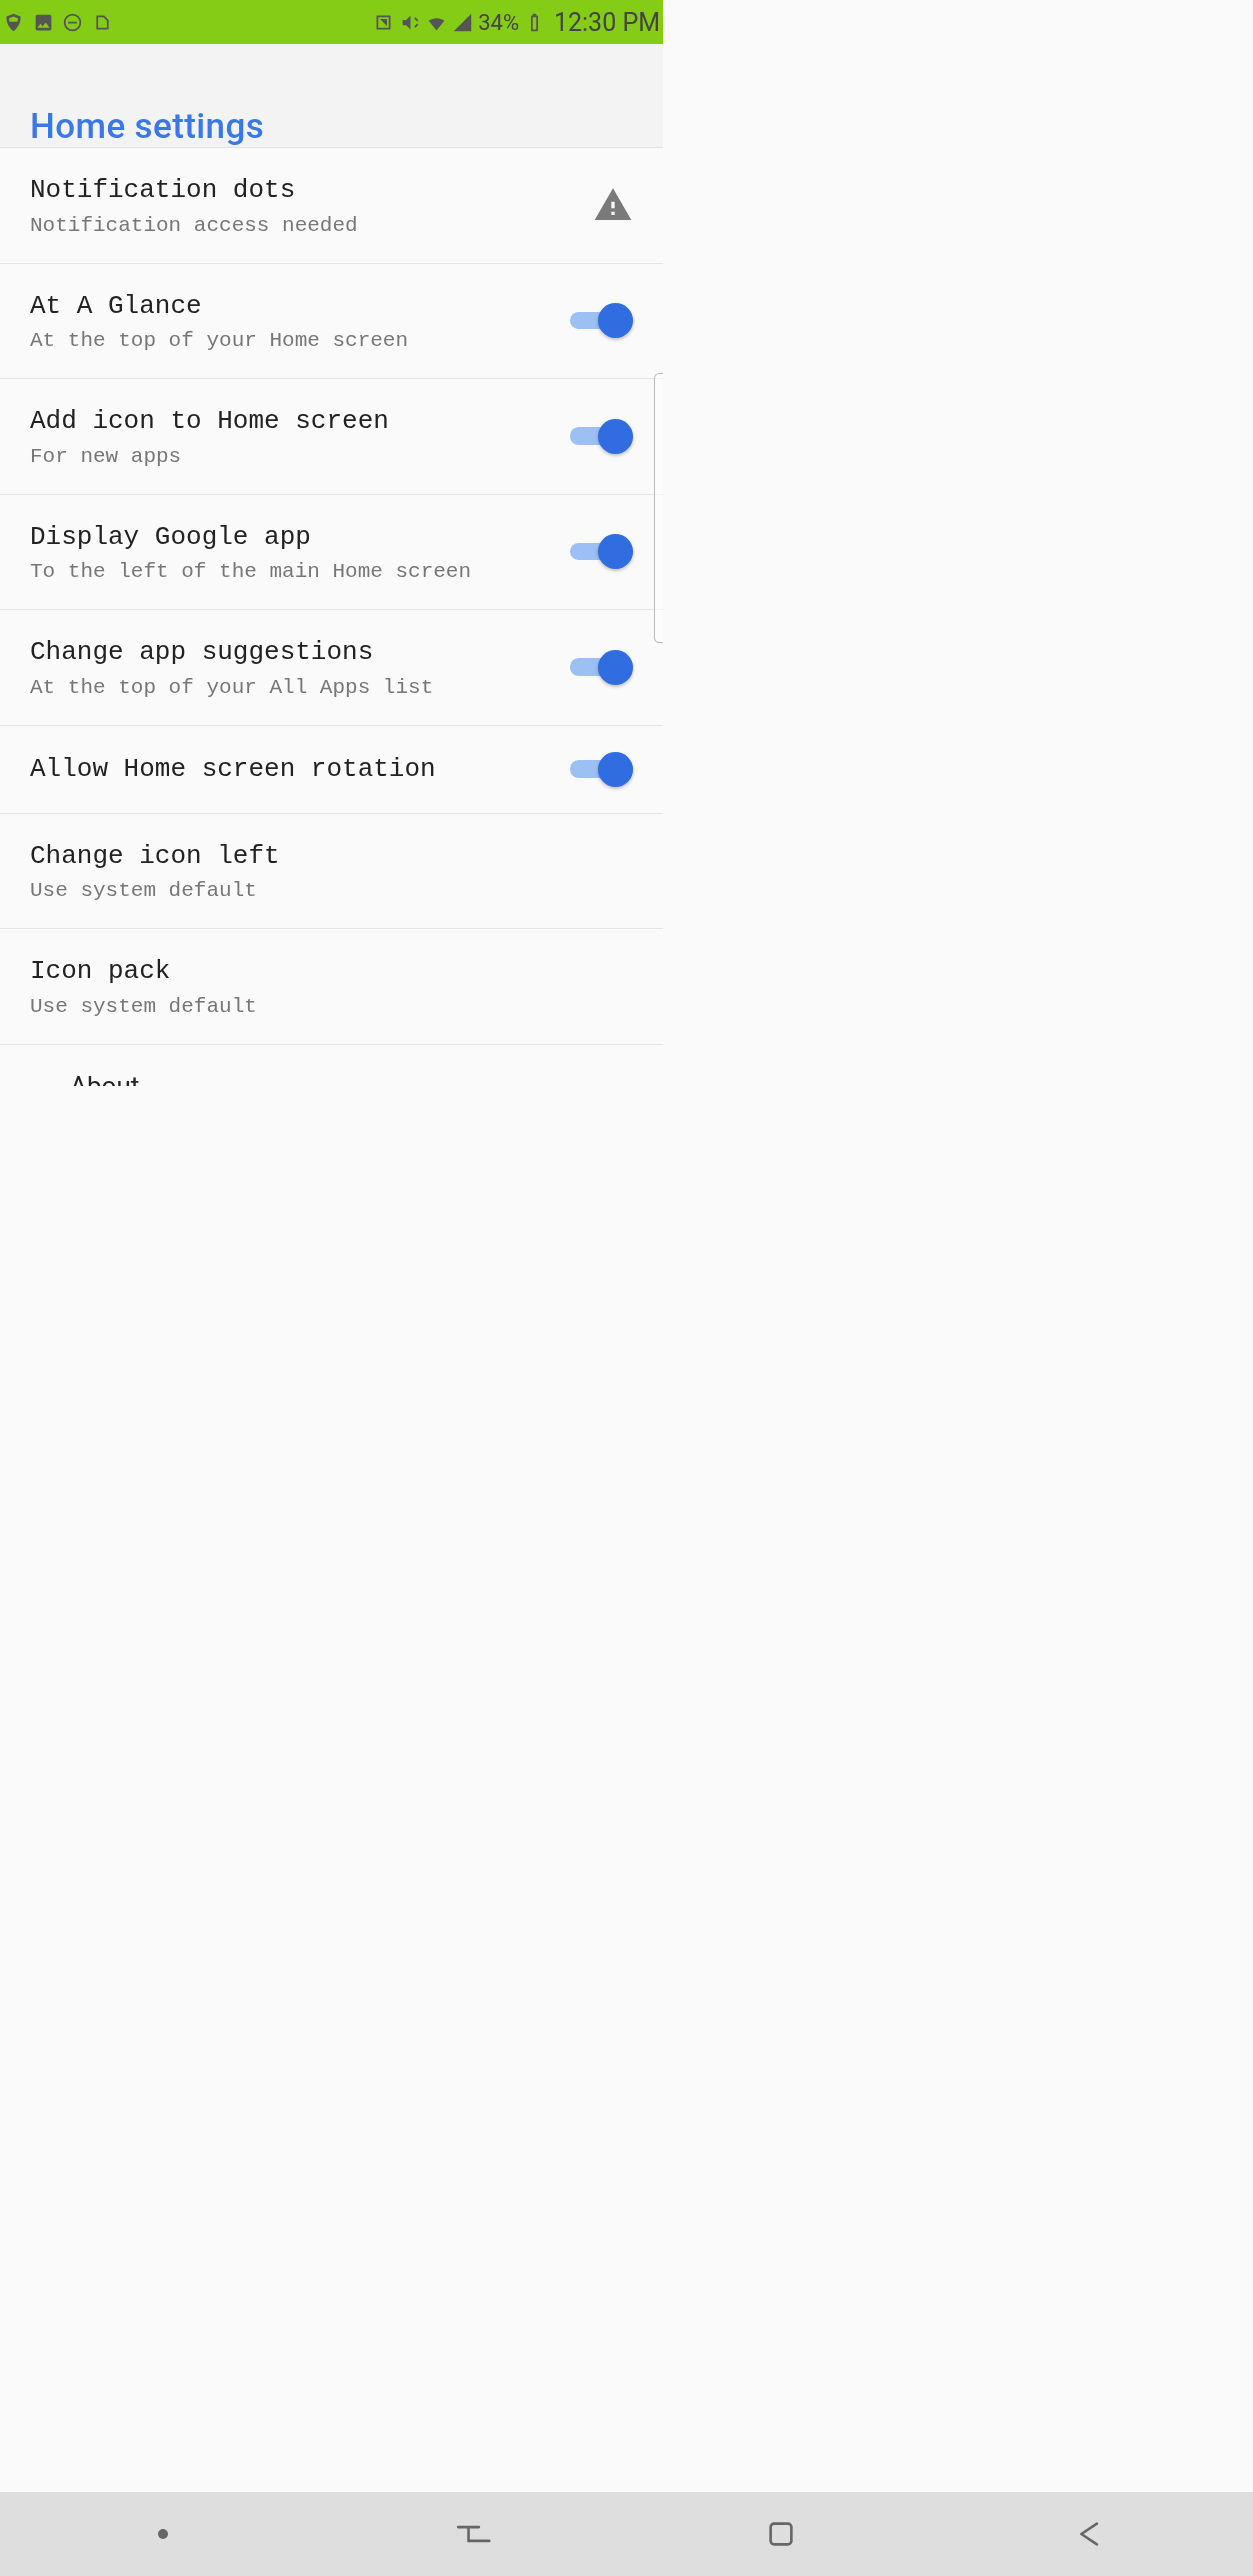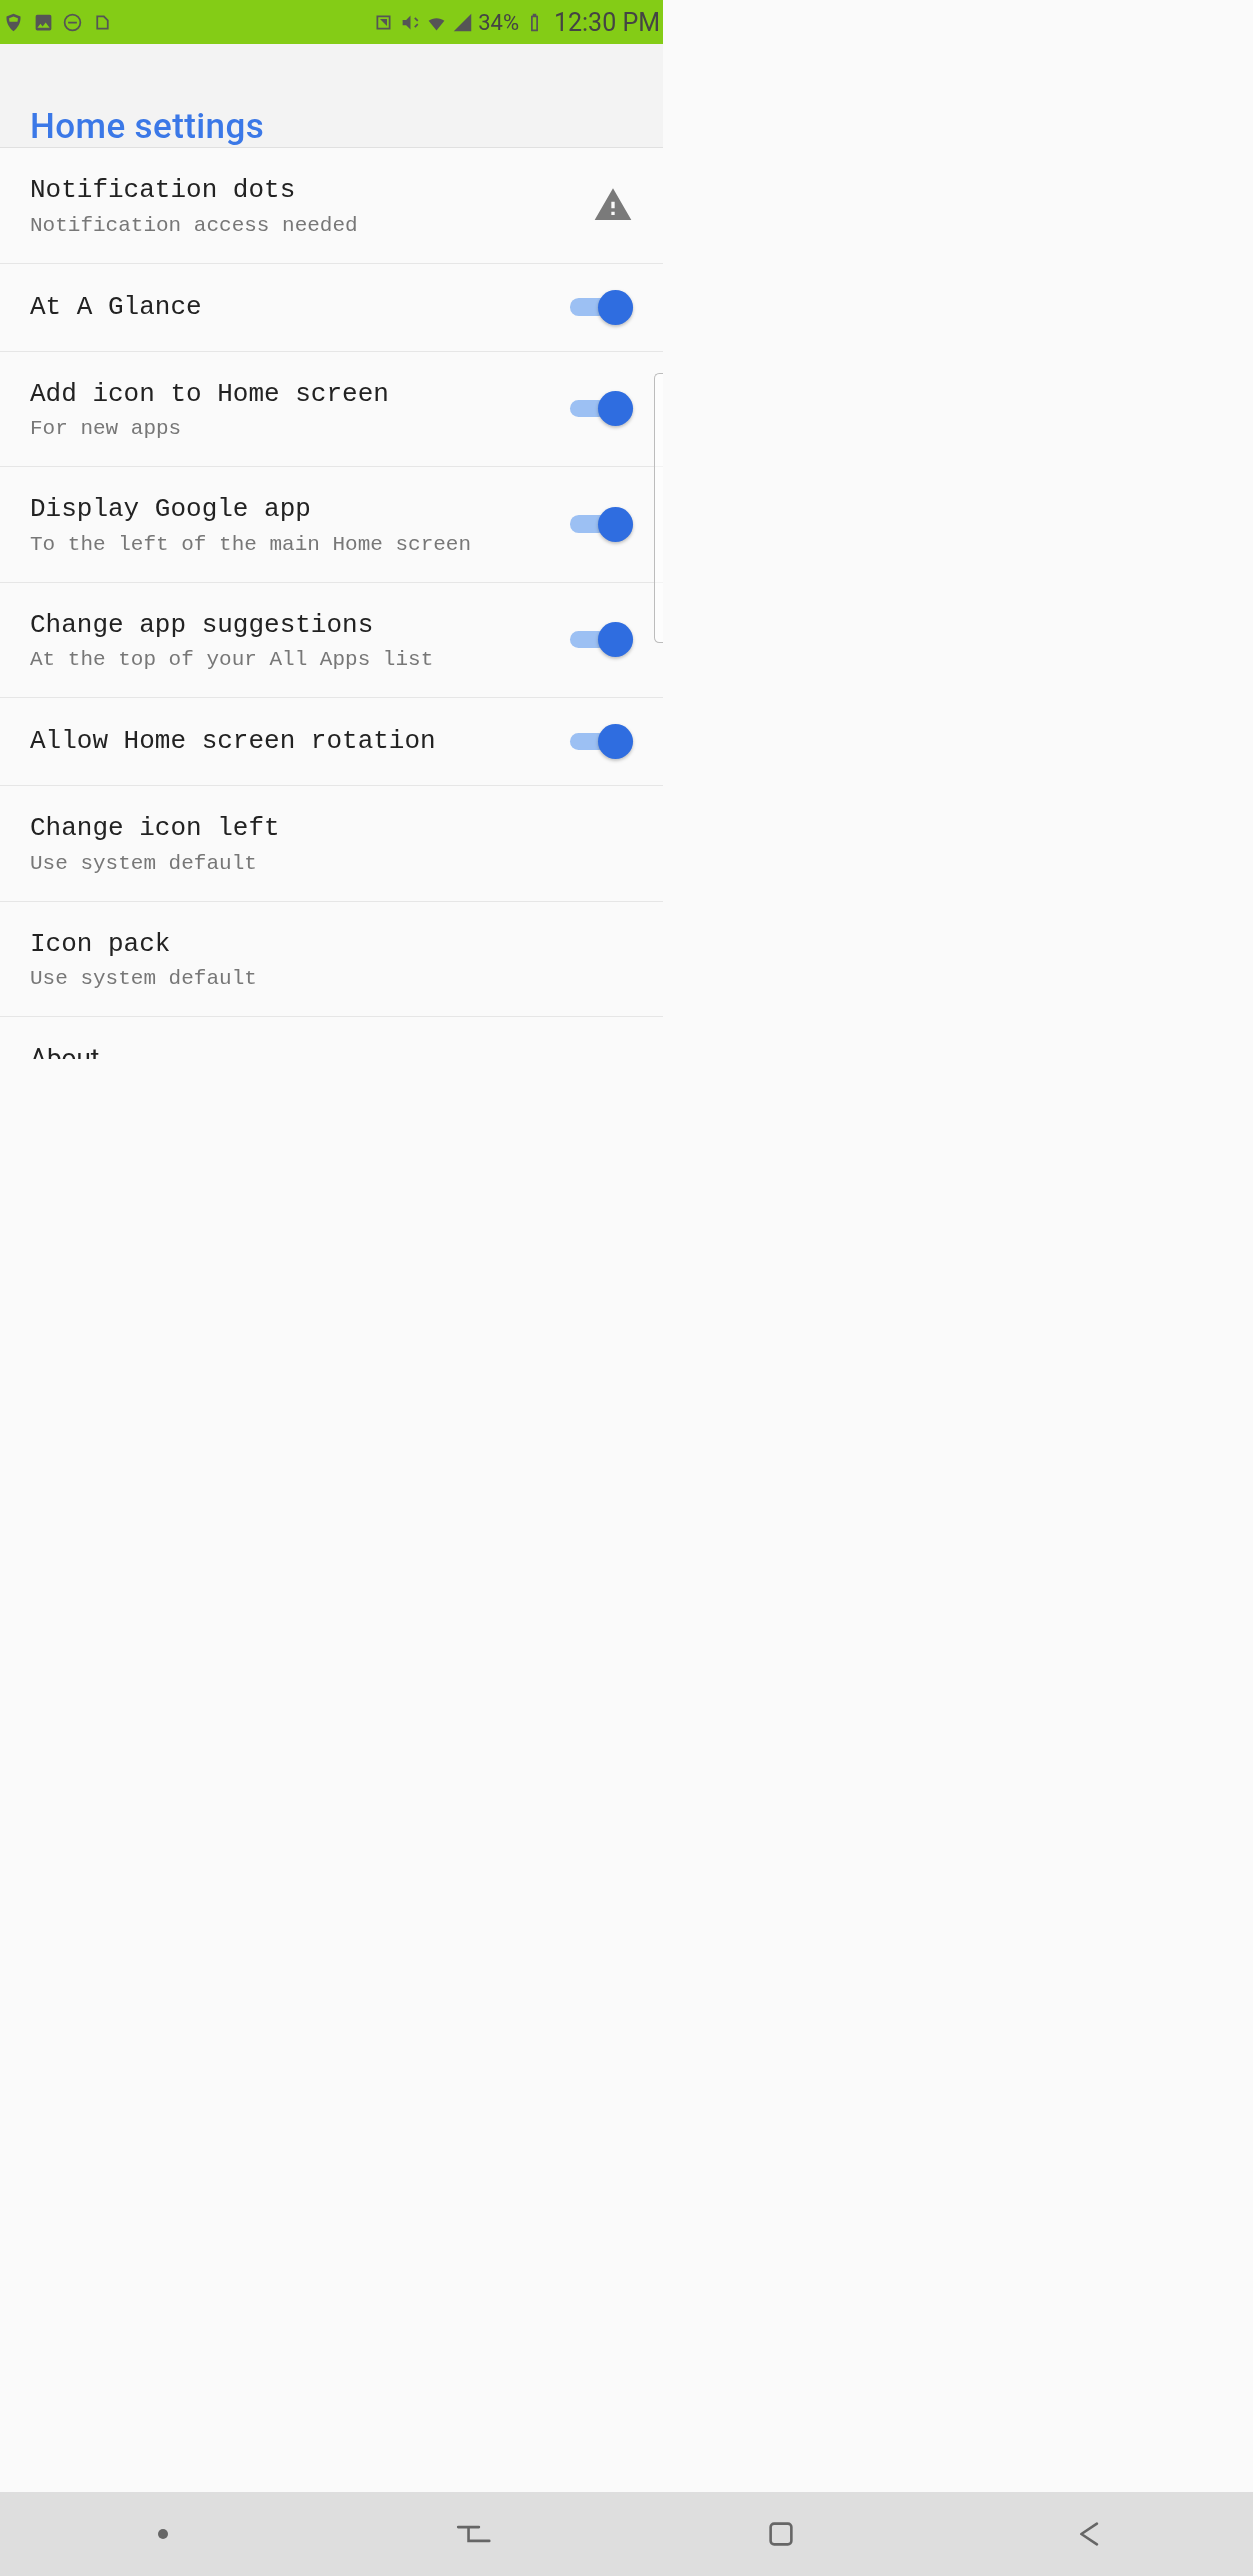--- a/index.html
+++ b/index.html
@@ -16,21 +16,21 @@
     .list { background: #fafafa; }
     .row { display: flex; align-items: center; padding: 26px 30px; border-bottom: 0.9px solid #e6e6e6; background: #fafafa; font-family: Liberation Mono, monospace; }
     .row .texts { flex: 1 1 auto; min-width: 0; }
     .row .title { font-size: 26px; color: #222; line-height: 1.25; }
     .row .sub { font-size: 21px; color: #777; margin-top: 7px; }
     .row .control { flex: 0 0 auto; margin-left: 17.4px; display: flex; align-items: center; }
     .warning-icon svg { width: 40px; height: 40px; fill: #7a7a7a; }
     .switch { width: 63px; height: 35px; position: relative; cursor: pointer; }
     .switch-track { position: absolute; left: 0; right: 0; top: 8.7px; height: 17.4px; border-radius: 8.7px; background: #9cc0f3; }
     .switch-thumb { position: absolute; right: 0; top: 0; width: 35px; height: 35px; border-radius: 50%; background: #2f6de0; box-shadow: 0 1.7px 3.5px rgba(0,0,0,0.25); }
-    .partial-row { padding: 26px 30px 0 30px; }
+    .partial-row { padding: 26px 30px 0 30px; margin-left: 40px; }
     .partial-row .title { font-size: 26px; color: #222; }
     .nav-bar { position: absolute; bottom: 0; left: 0; right: 0; height: 84px; background: #dedede; display: flex; align-items: center; justify-content: space-around; padding: 0 8.7px; }
     .nav-btn { width: 87px; height: 52px; display: flex; align-items: center; justify-content: center; }
     .nav-btn svg { width: 38px; height: 38px; stroke: #666; fill: none; stroke-width: 3; }
     .nav-dot { width: 10.4px; height: 10.4px; border-radius: 50%; background: #666; }
     .content-scroll { position: relative; height: calc(1365px - 44px - 104px - 84px); overflow: hidden; }
     .scroll-indicator { position: absolute; right: 0; top: 225px; width: 8.7px; height: 270px; border: 0.9px solid #bcbcbc; border-right: none; border-radius: 5.2px 0 0 5.2px; background: rgba(255,255,255,0.5); }
   </style>
 </head>
 <body>
@@ -105,20 +105,21 @@
       <div class="control warning-icon">
         <svg viewBox="0 0 24 24">
             <path d="M1 21h22L12 2 1 21zm12-3h-2v-2h2v2zm0-4h-2v-4h2v4z"></path>
           </svg>
       </div>
     </div>
 
     <div class="row">
       <div class="texts">
         <div class="title">At A Glance</div>
+        <div class="sub">At the top of your Home screen</div>
       </div>
       <div class="control">
         <div class="switch">
             <div class="switch-track"></div>
             <div class="switch-thumb"></div>
           </div>
       </div>
     </div>
 
     <div class="row">

